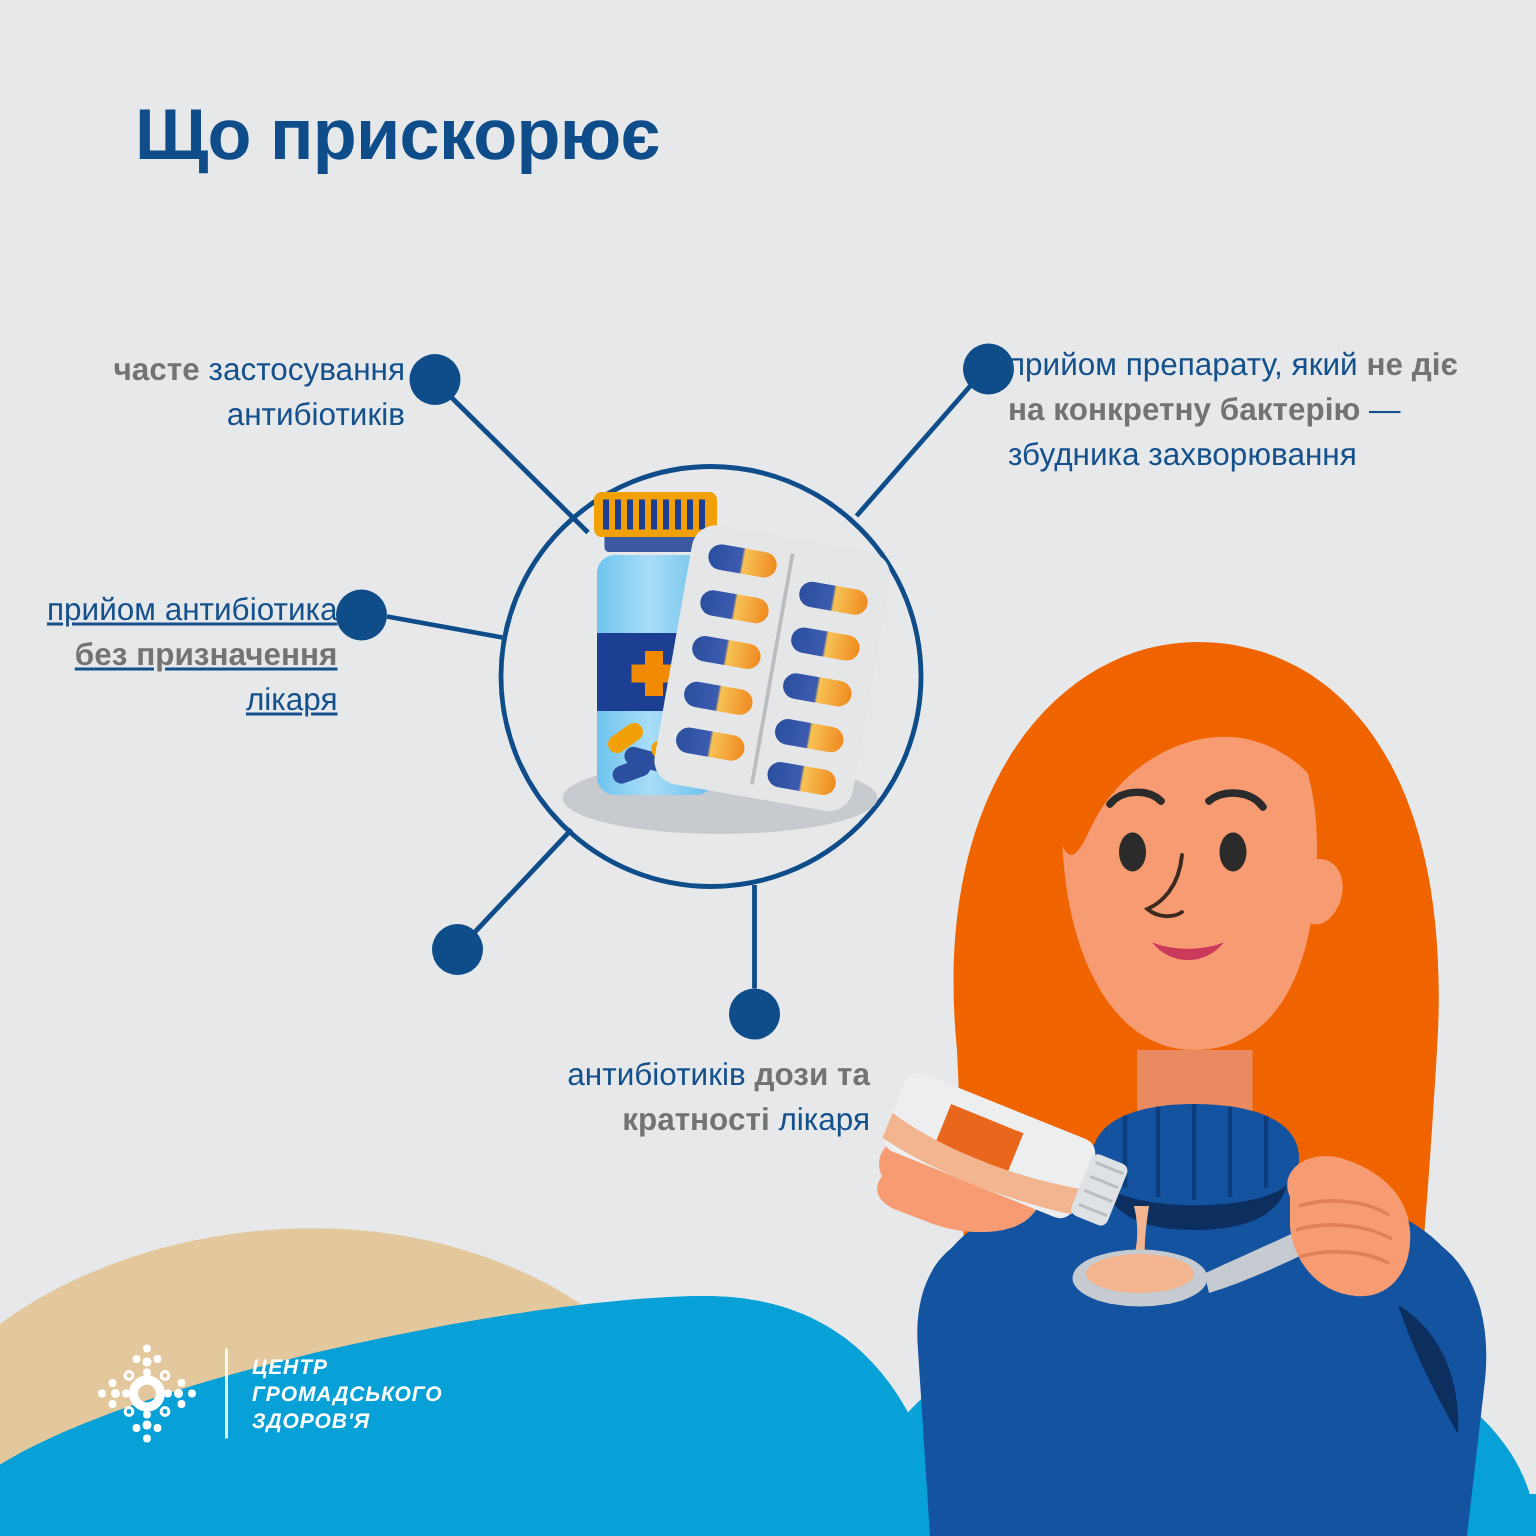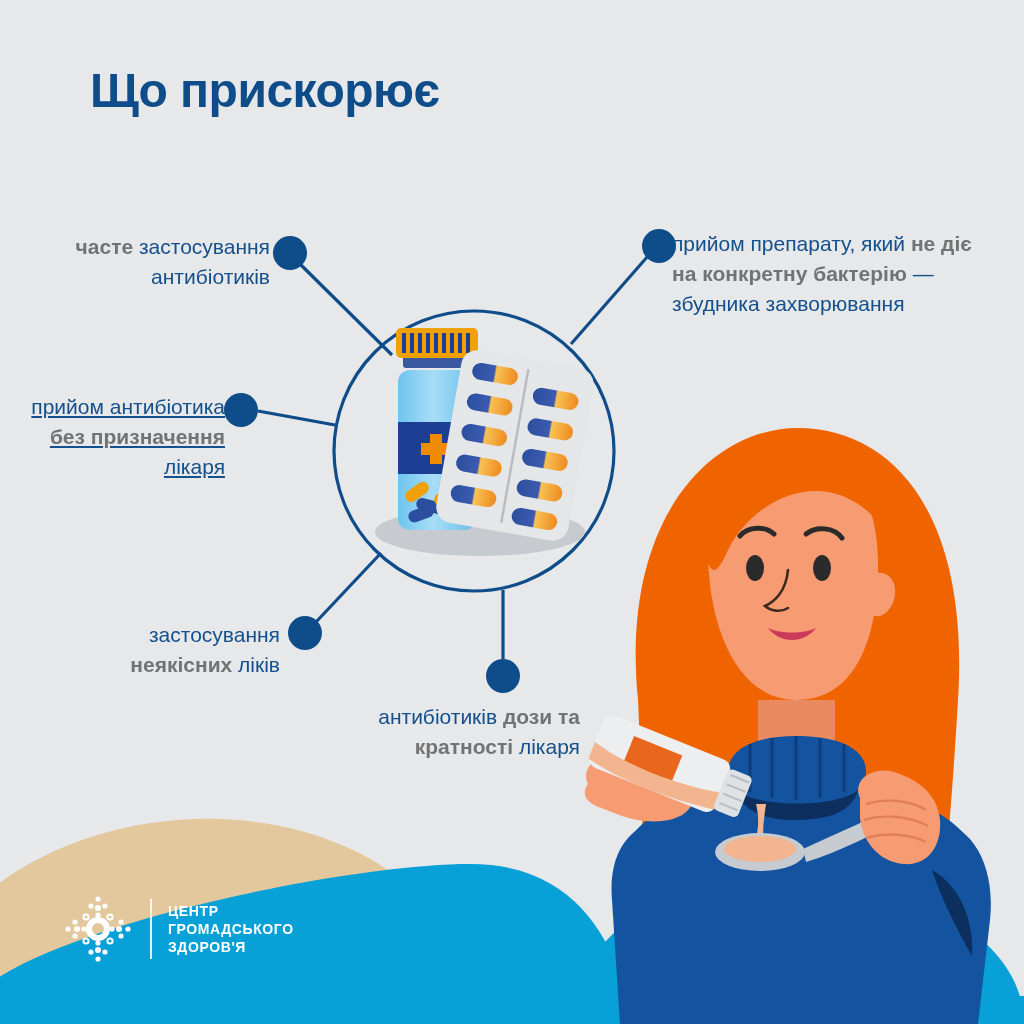--- a/index.html
+++ b/index.html
@@ -35,21 +35,21 @@
   #c-bot-left   {left:60px;  top:620px; width:220px;}
   #c-bottom     {left:330px; top:702px; width:250px;}
 
   
   .connectors{position:absolute;left:0;top:0;width:1024px;height:1024px;}
 
   
   .waves{position:absolute;left:0;bottom:0;width:1024px;height:280px;}
 
   
-  .logo{position:absolute;left:62px;top:893px;display:flex;align-items:center;gap:16px;}
+  .logo{position:absolute;left:62px;top:893px;display:flex;align-items:center;gap:16px;font-style:italic;}
   .logo-sep{width:2px;height:60px;background:#ffffff;opacity:.85;}
   .logo-text{color:#ffffff;font-size:14px;font-weight:bold;line-height:18px;letter-spacing:.6px;}
 
   
   .woman{position:absolute;left:560px;top:400px;width:470px;height:624px;}
   
   .center-ill{position:absolute;left:330px;top:310px;width:290px;height:280px;}
 </style>
 </head>
 <body>
@@ -228,23 +228,20 @@
   </div>
 
   <div class="callout ta-l" id="c-top-right">
     <span>прийом препарату, який </span><b>не діє на конкретну бактерію</b><span> — збудника захворювання</span>
   </div>
 
   <div class="callout ta-r" id="c-mid-left">
     <span>прийом антибіотика </span><b>без призначення</b><span> лікаря</span>
   </div>
 
-  <div class="callout ta-r" id="c-bot-left">
-    <span>застосування </span><b>неякісних</b><span> ліків</span>
-  </div>
 
   <div class="callout ta-r" id="c-bottom">
     <span>антибіотиків </span><b>дози та кратності</b><span> лікаря</span>
   </div>
 
   <div class="title">
     <span class="l1">Що прискорює</span>
   </div>
 
   <div class="logo">

